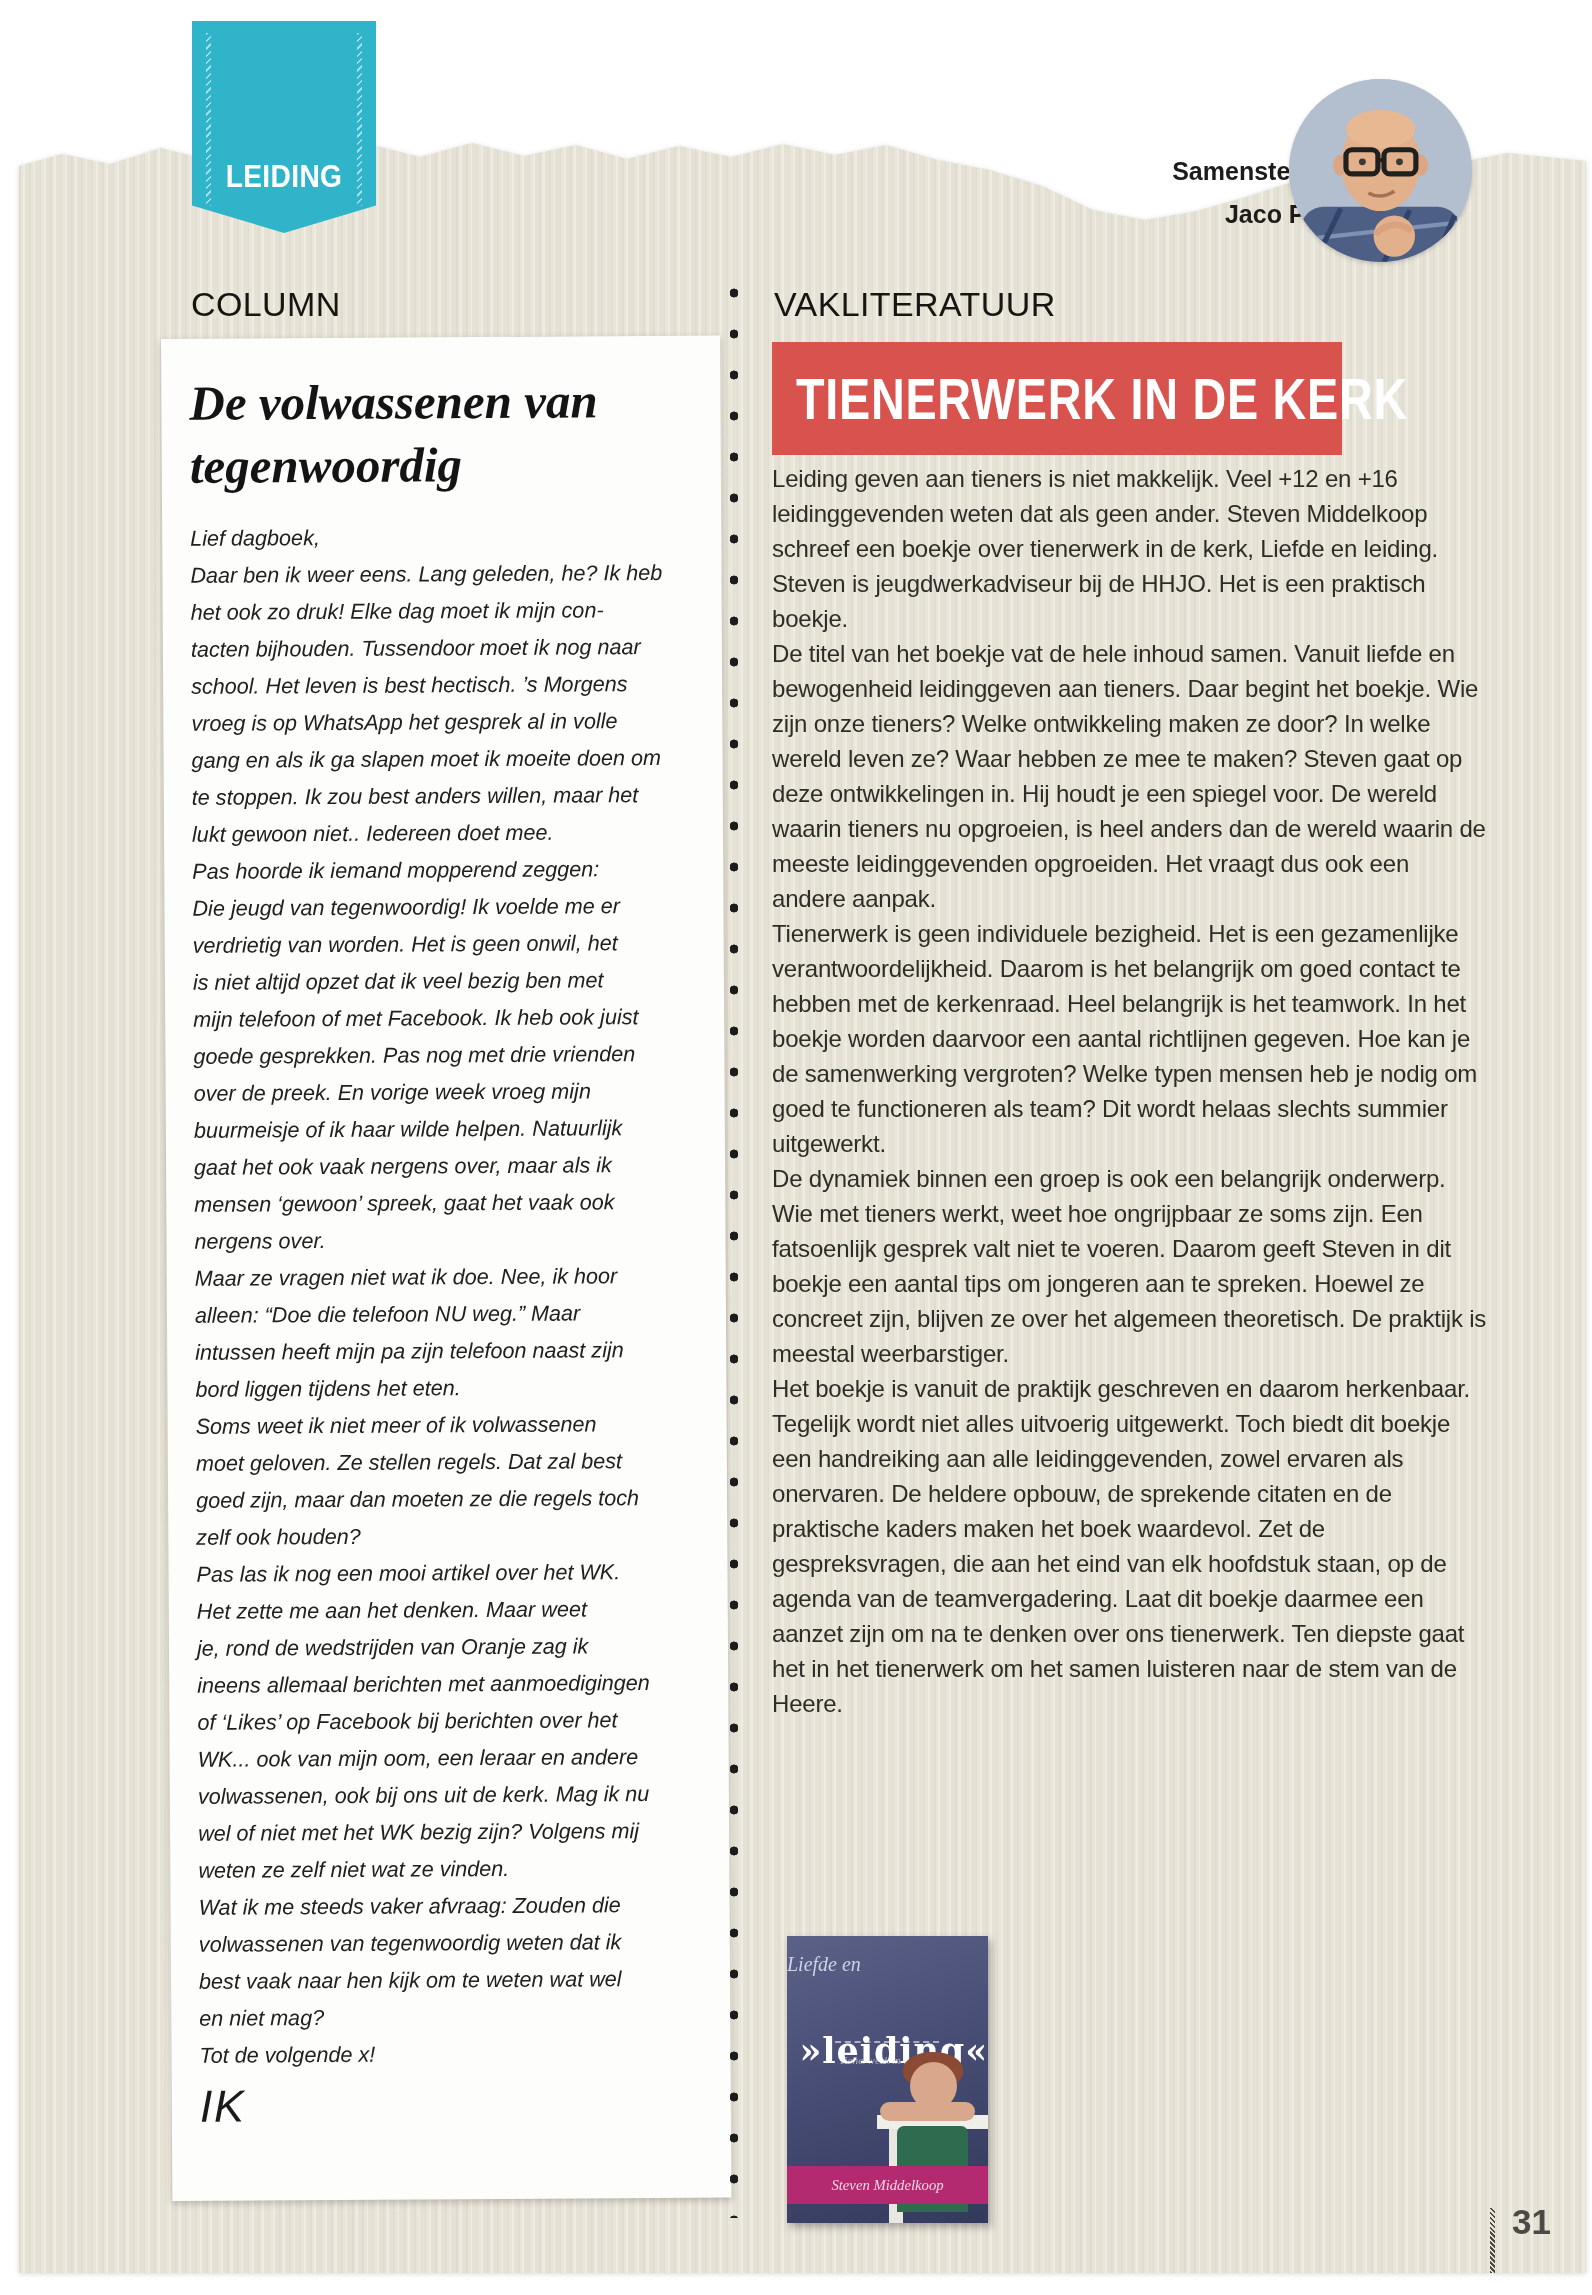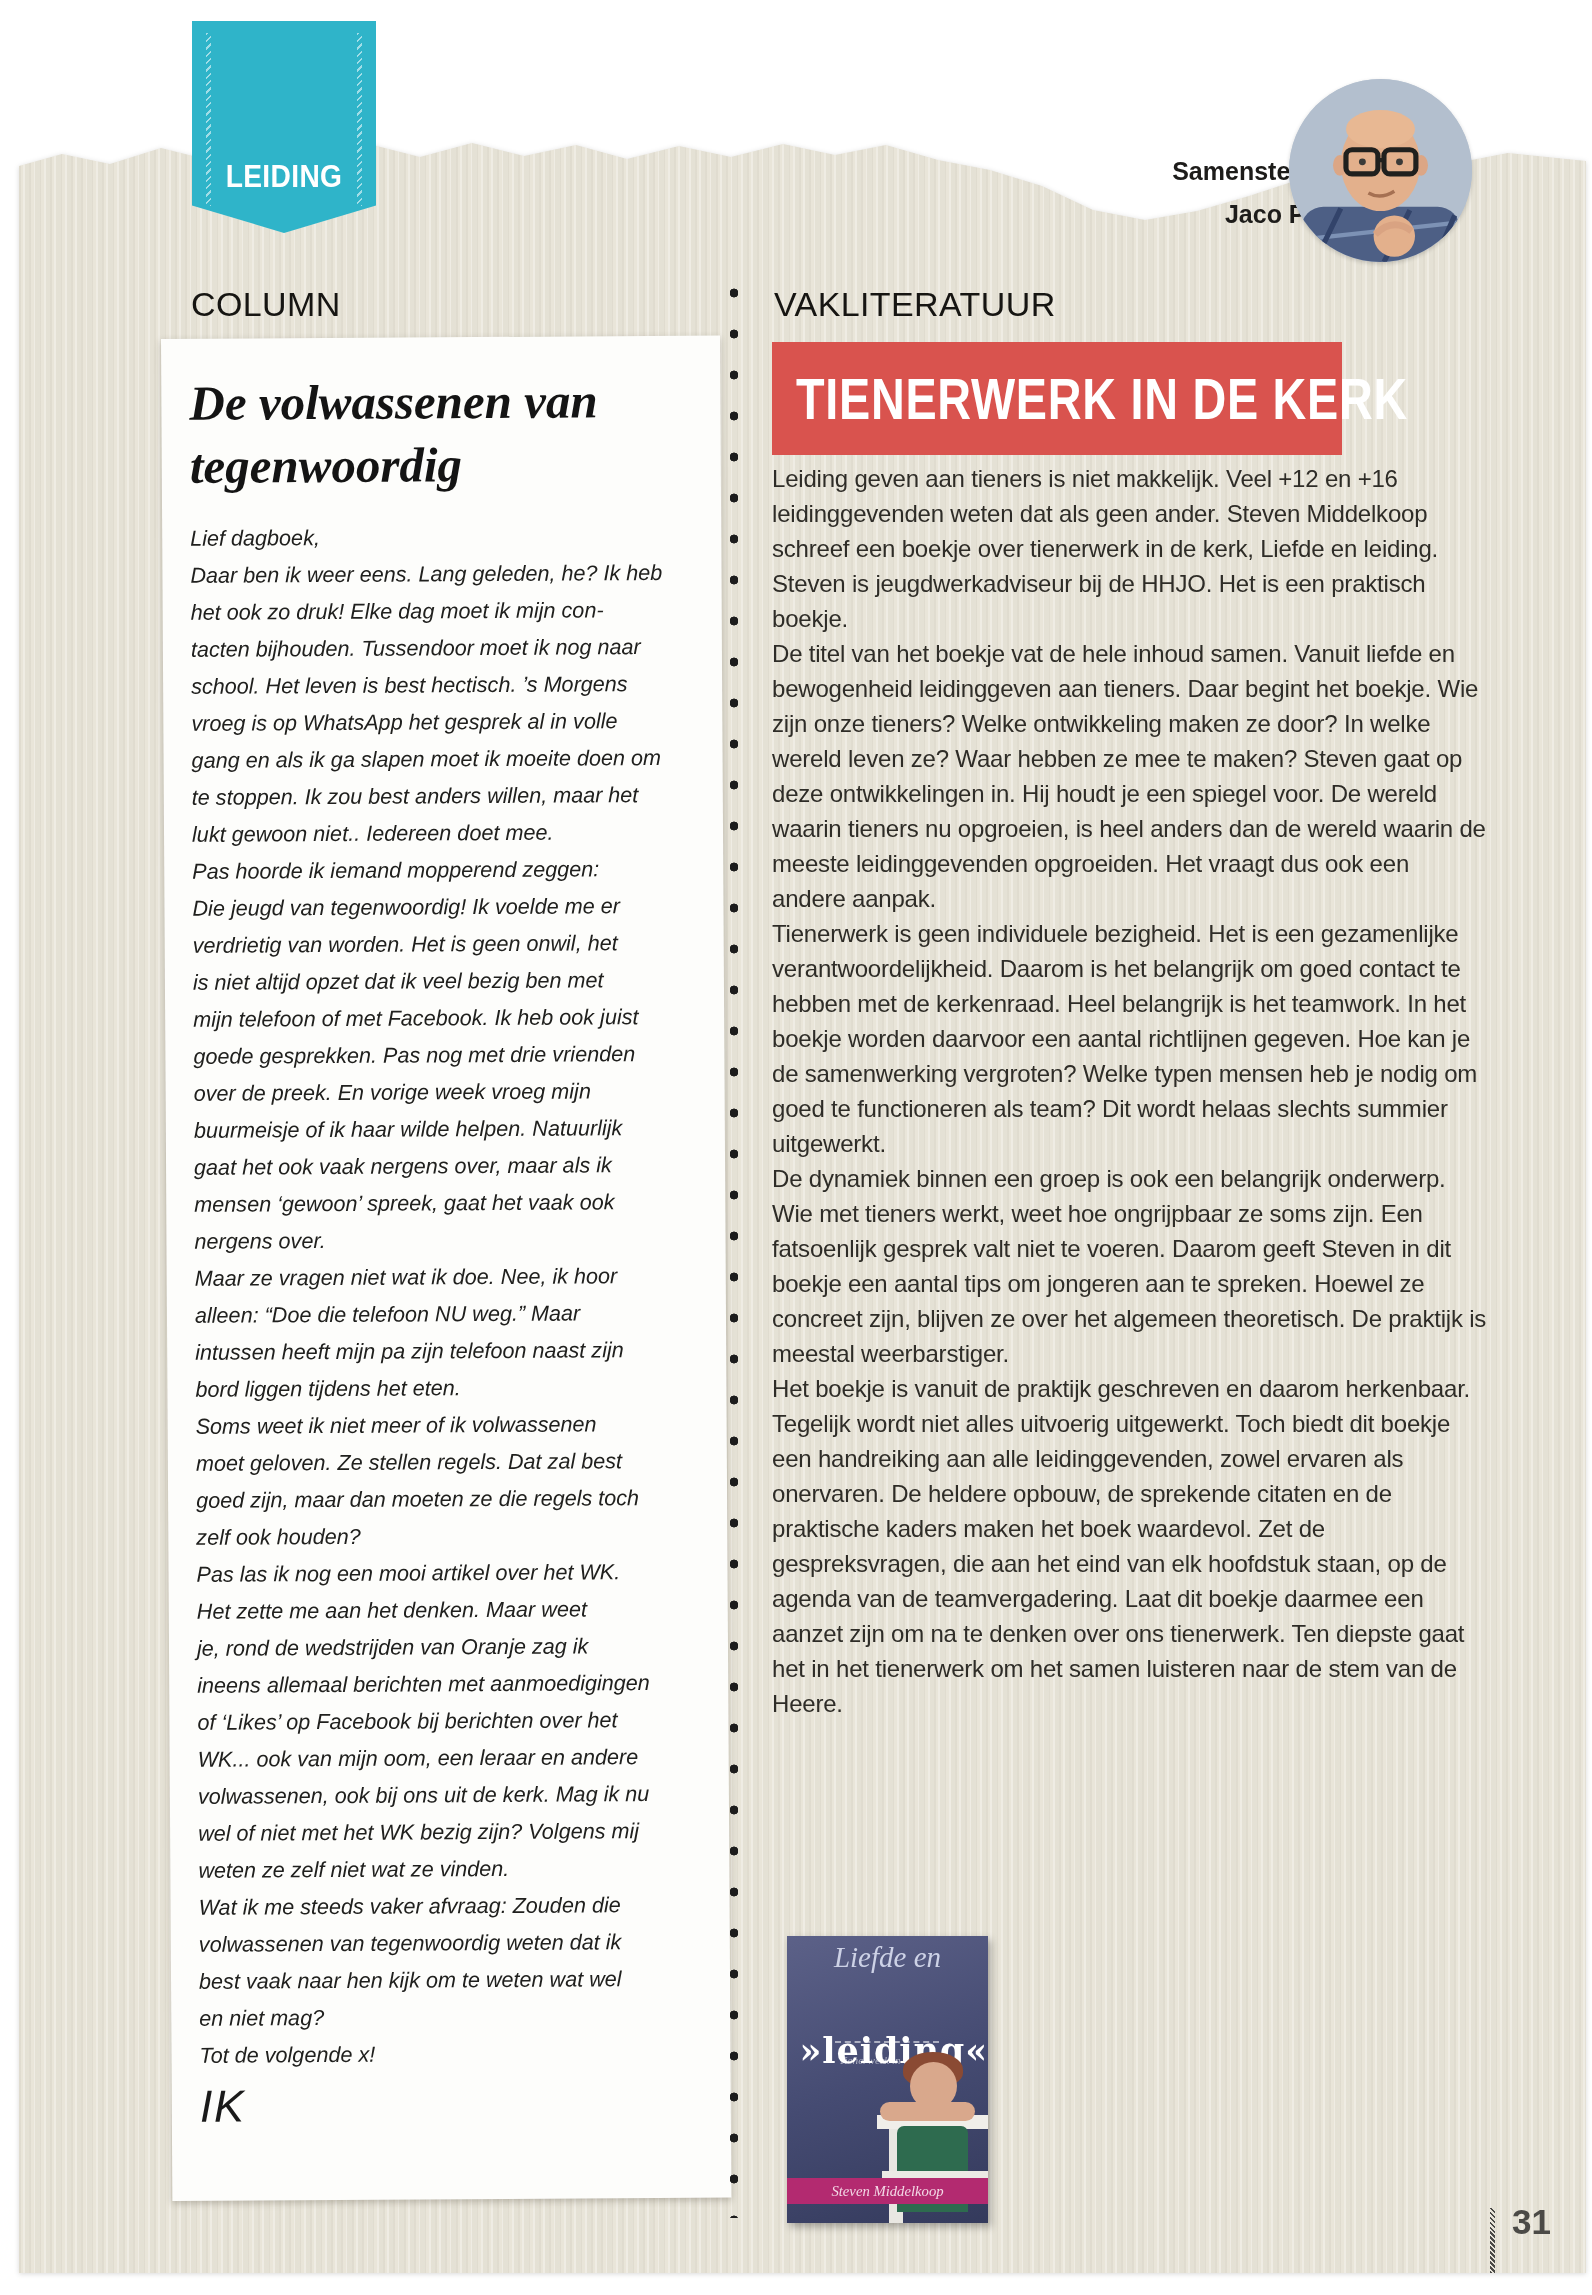--- a/index.html
+++ b/index.html
@@ -83,35 +83,35 @@
     position:absolute;left:772px;top:461px;width:716px;
     font-size:24px;line-height:35px;letter-spacing:-0.2px;color:#2e2c27;
   }
   .review-par{margin:0;}
   
   .book-cover{
     position:absolute;left:787px;top:1936px;width:201px;height:287px;
     background:linear-gradient(160deg,#5c6188 0%,#454b72 50%,#343a5c 100%);
     box-shadow:2.6px 3.5px 7.8px rgba(0,0,0,0.3);overflow:hidden;
   }
-  .cover-script{position:absolute;left:0;right:0;top:5px;text-align:center;
-    font-family:"Liberation Serif",serif;font-style:italic;font-size:29px;color:#cdd2e6;}
+  .cover-script{position:absolute;left:0;right:0;top:17px;
+    font-family:"Liberation Serif",serif;font-style:italic;font-size:20px;color:#cdd2e6;}
   .cover-title{position:absolute;left:0;right:0;top:48px;text-align:right;
     font-family:"DejaVu Serif",serif;font-weight:bold;font-size:35px;color:#ffffff;letter-spacing:0.9px;margin-top:46px;}
   .cover-rule{position:absolute;left:48px;top:105px;width:104px;border-top:2.6px dashed rgba(255,255,255,0.55);}
   .cover-sub{position:absolute;left:0;right:0;top:117px;text-align:center;
     font-family:"Liberation Serif",serif;font-style:italic;font-size:11.2px;line-height:14.7px;color:rgba(255,255,255,0.55);}
   .chair-v{position:absolute;left:102px;top:169px;width:14px;bottom:0;background:#e9e7e2;}
   .chair-h1{position:absolute;left:90px;top:179px;right:0;height:14px;background:#f0eee9;}
   .chair-h2{position:absolute;left:95px;top:235px;right:0;height:14px;background:#eceae5;}
   .boy-shirt{position:absolute;left:110px;top:190px;width:71px;height:86px;background:#2e6b4f;border-radius:7px 7px 0 0;}
   .boy-head{position:absolute;left:123px;top:126px;width:47px;height:48px;background:#d9a88c;border-radius:50%;}
   .boy-hair{position:absolute;left:116px;top:116px;width:60px;height:35px;background:#8a4a33;border-radius:50% 50% 40% 40%;}
   .boy-arms{position:absolute;left:93px;top:166px;width:95px;height:19px;background:#d9a88c;border-radius:10.4px;}
-  .cover-band{position:absolute;left:0;right:0;bottom:19px;height:26px;background:#b32a70;
+  .cover-band{position:absolute;left:0;right:0;bottom:19px;height:38px;background:#b32a70;
     display:flex;align-items:center;justify-content:center;}
   .cover-band span{font-family:"Liberation Serif",serif;font-style:italic;font-size:14.7px;color:#f3d9e6;}
   
   .citation{position:absolute;left:1040px;top:1952px;width:457px;font-size:26px;line-height:57px;color:#242320;}
   .citation .b{font-weight:bold;}
   .citation .bi{font-weight:bold;font-style:italic;}
   
   .folio-rule{position:absolute;left:1490px;top:2208px;width:5.2px;height:65px;
     background:repeating-linear-gradient(45deg,#4b4a47 0 1.7px,rgba(0,0,0,0) 1.7px 3.5px);}
   .folio{position:absolute;left:1512px;top:2202px;font-size:35px;font-weight:bold;color:#4b4a47;text-align:center;}

